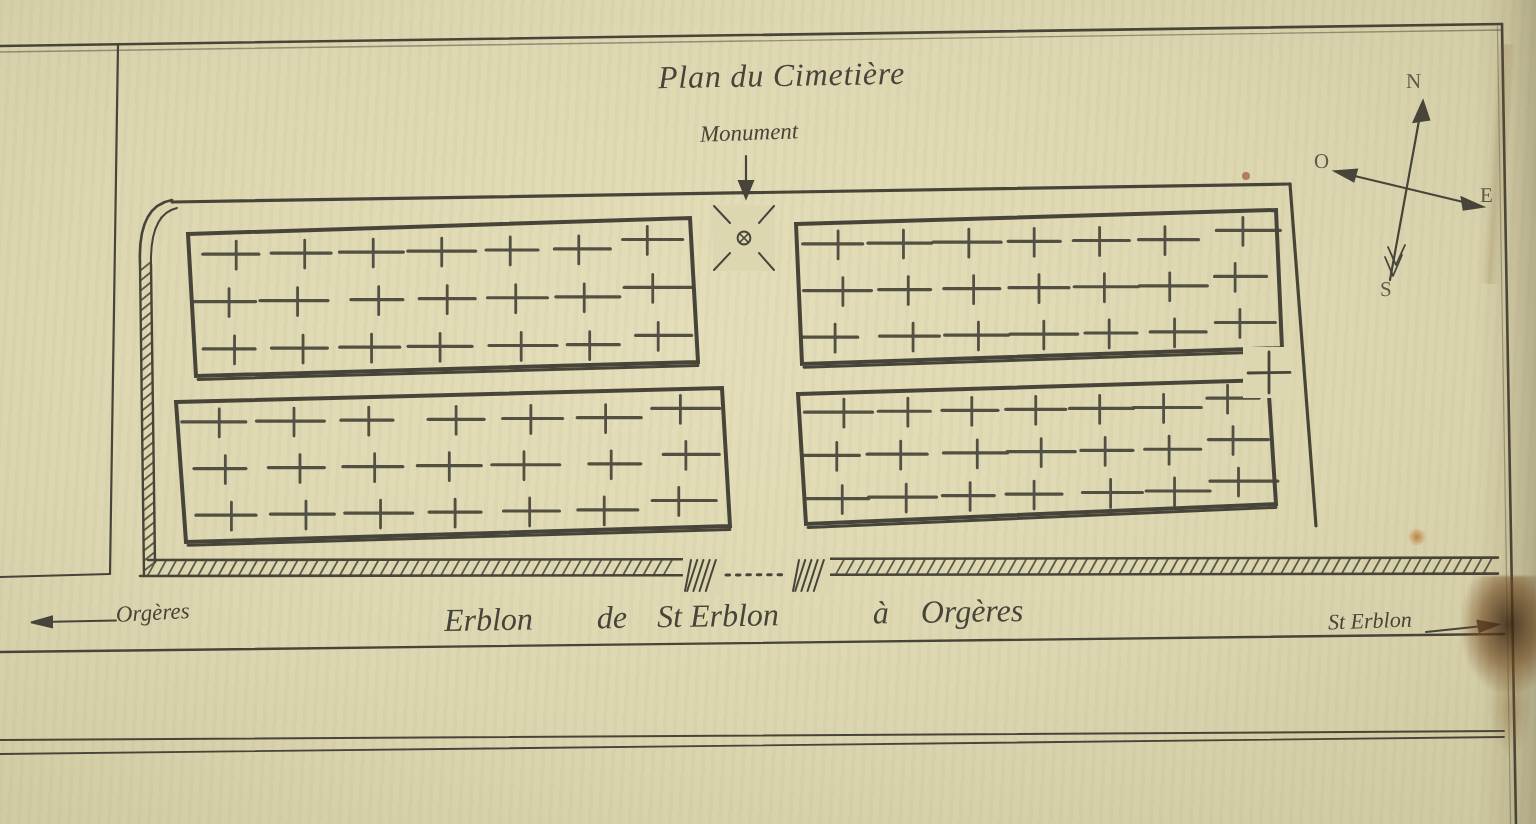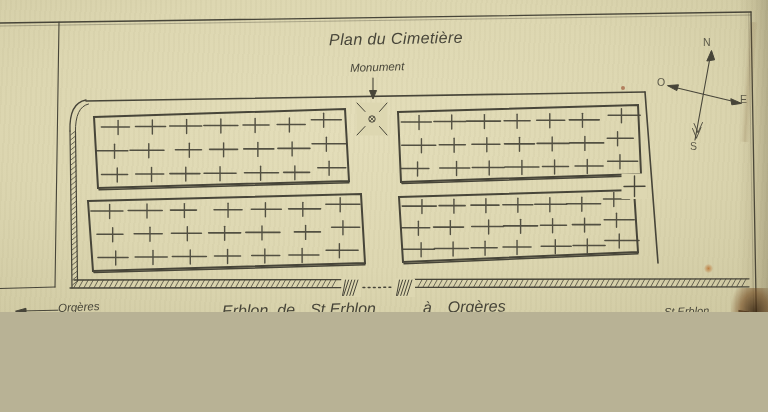--- a/index.html
+++ b/index.html
@@ -1,18 +1,18 @@
 <!DOCTYPE html>
 <html style="--ink: #474539; --paper: #ddd7b1;"><head>
 <meta charset="utf-8">
 <style>
   html,body{margin:0;padding:0;background:#b8b295;}
   .stage{
-    position:relative;width:768px;height:312px;overflow:hidden;
-    font-family:Liberation Sans, sans-serif;
+    position:relative;width:768px;height:412px;overflow:hidden;
+    font-family:Liberation Serif, serif;
     color:var(--ink);
     background:
       repeating-linear-gradient(93deg, rgba(120,110,70,.04) 0 2px, rgba(0,0,0,0) 2px 5px),
       radial-gradient(ellipse at 45% 42%, #e4deba 0%, #ddd7b1 55%, #cec8a1 100%);
   }
   svg.plan{position:absolute;left:0;top:0;}
   svg.plan line, svg.plan path, svg.plan polyline{stroke:var(--ink);fill:none;stroke-linecap:round;}
   svg.plan polygon{stroke:var(--ink);}
   .lbl{position:absolute;font-style:italic;white-space:nowrap;line-height:1;}
   .title{font-size:16px;letter-spacing:.4px;transform:rotate(-1deg);}
@@ -452,21 +452,21 @@
       <path d="M713 316 L744 312.8" stroke-width="1"></path>
       <polygon points="749,312.2 738.8,310.4 739.8,315.9" fill="var(--ink)" stroke="none"></polygon>
     </g>
   </svg>
 
   <div class="lbl title" style="left:329px;top:31px;">Plan du Cimetière</div>
   <div class="lbl mon" style="left:350px;top:62px;">Monument</div>
 
   <div class="lbl road" style="left:222px;top:301px;">
     <span>Erblon</span>
-    <span style="margin-left:9px">de</span>
+    <span style="margin-left:32px">de</span>
     <span style="margin-left:15px">St Erblon</span>
     <span style="margin-left:47px">à</span>
     <span style="margin-left:16px">Orgères</span>
   </div>
 
   <div class="lbl dest" style="left:58px;top:302px;transform:rotate(-3deg);">Orgères</div>
   <div class="lbl dest" style="left:664px;top:306px;font-size:11px;transform:rotate(-2deg);">St Erblon</div>
 
   <div class="lbl cmp" style="left:703px;top:37px;">N</div>
   <div class="lbl cmp" style="left:657px;top:77px;">O</div>

